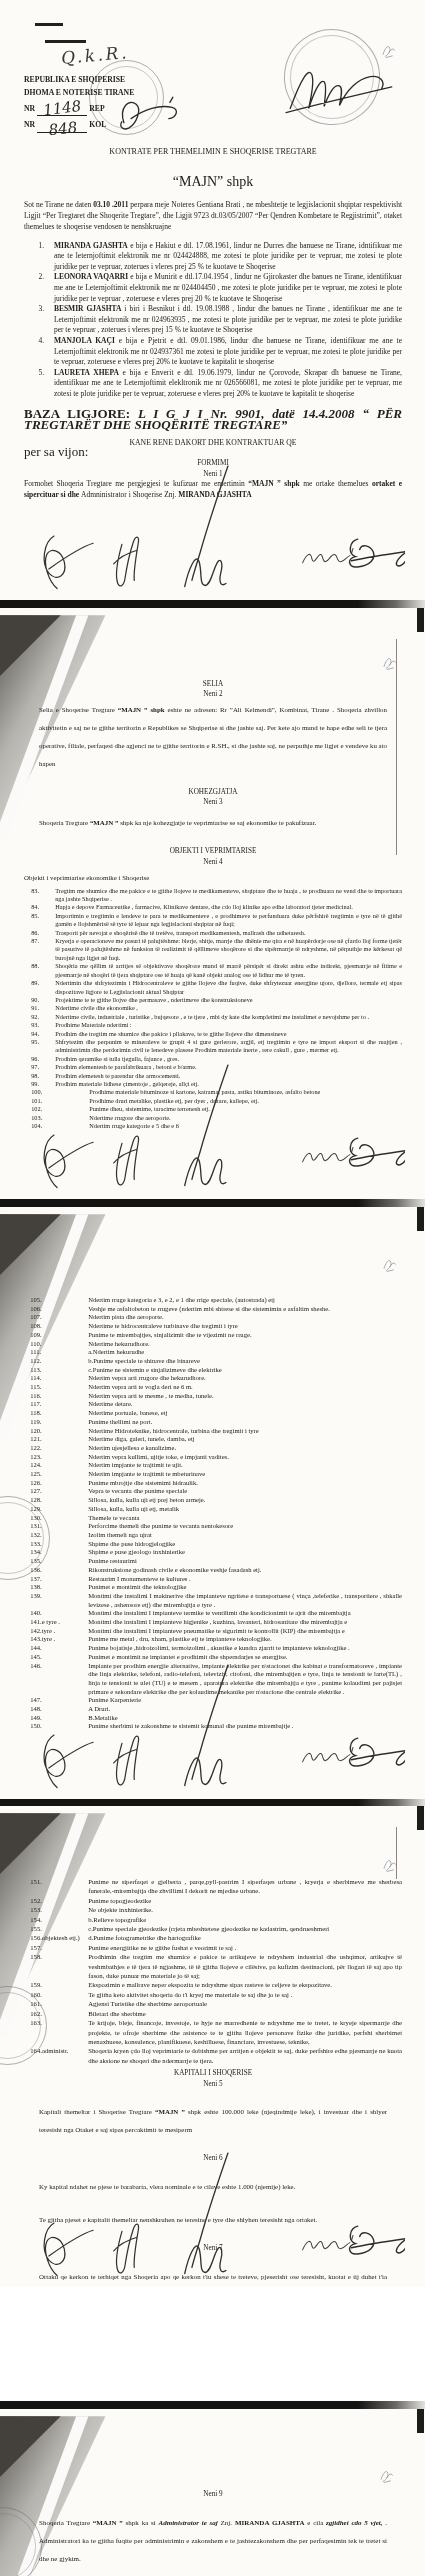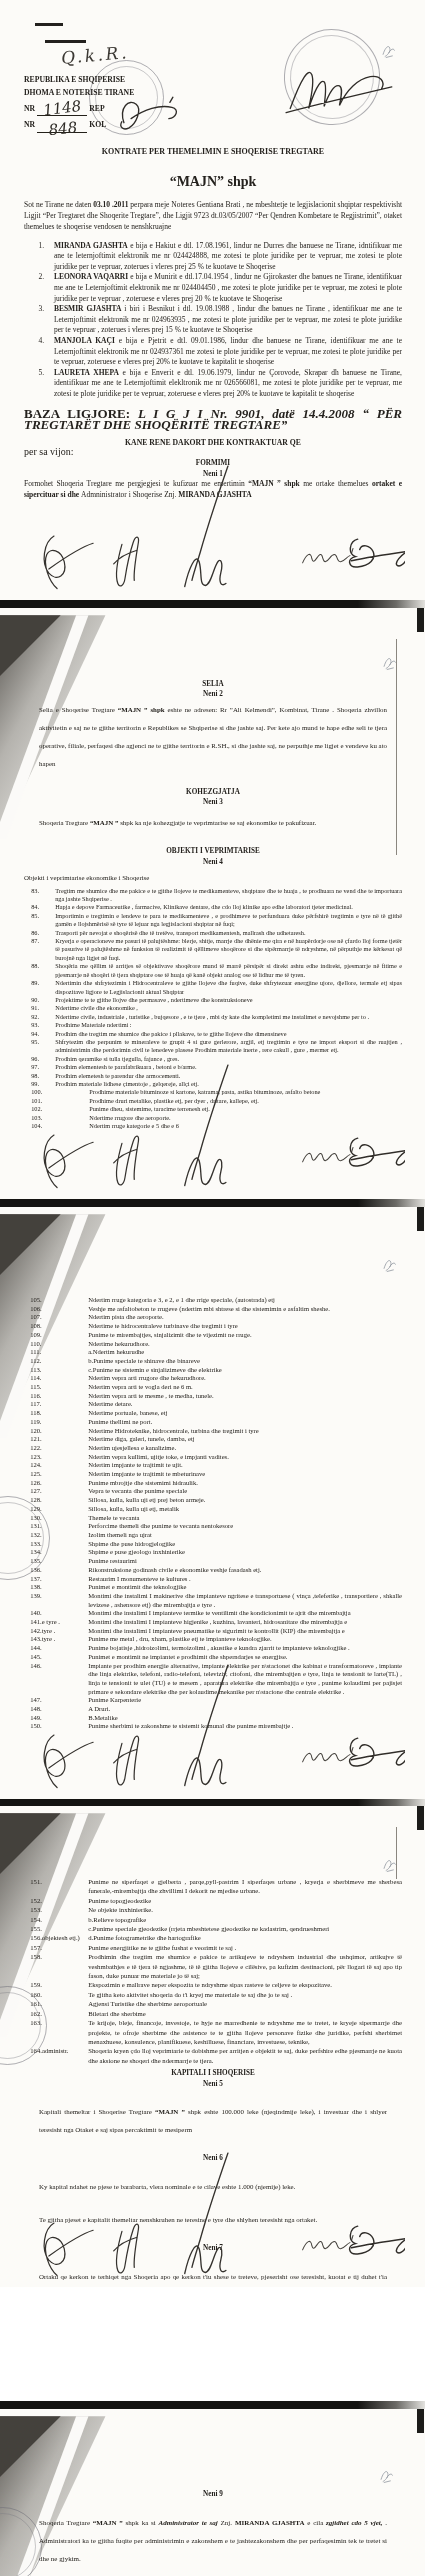--- a/index.html
+++ b/index.html
@@ -7,21 +7,21 @@
     width:426px;height:3614px;position:relative;overflow:hidden;
     background:#ffffff;
     font-family:"Liberation Serif","DejaVu Serif",serif;
     color:#24211d;
     -webkit-font-smoothing:antialiased;
   }
   .page{position:absolute;left:0;width:426px;background:#fcfbf8;overflow:hidden;}
   .band{position:absolute;left:0;width:426px;background:linear-gradient(90deg,#141412 0%,#141412 84%,#6b6a66 93%,#e8e7e3 100%);}
   .btick{position:absolute;width:7.2px;height:24px;background:#1c1c1a;}
   .content{position:relative;padding:0 24px;}
-  .h{font-weight:bold;text-align:center;font-size:7.2px;line-height:8.8px;margin:0;}
+  .h{font-weight:normal;text-align:center;font-size:7.2px;line-height:8.8px;margin:0;}
   .para{font-size:6.9px;line-height:18px;text-align:justify;margin:15px;}
   .p1para{font-size:7.5px;line-height:10.8px;text-align:justify;margin:0;}
   .b{font-weight:bold;} .i{font-style:italic;}
   .lead{font-size:6.9px;line-height:9.8px;margin:0;}
   
   .hdr{font-weight:bold;font-size:7.7px;line-height:13.4px;}
   .nru{display:inline-block;width:50px;border-bottom:1px solid #232019;text-align:center;margin:0 2.1px;}
   .nrval{display:inline-block;font-style:italic;font-size:15px;font-family:"DejaVu Serif",serif;transform:rotate(-7deg) translateY(2.1px);font-weight:400;color:#2e2b26;}
   .kol .nrval{transform:rotate(-6deg) translateY(6.7px);}
   .script{font-style:italic;font-family:"DejaVu Serif",serif;color:#3b3833;white-space:nowrap;}
@@ -130,21 +130,21 @@
           <span class="ptxt"><b class="pname">MANJOLA KAÇI</b><span> e bija e Pjetrit e dtl. 09.01.1986, lindur dhe banuese ne Tirane, identifikuar me ane te Leternjoftimit elektronik me nr 024937361 me zotesi te plote juridike per te vepruar, me zotesi te plote juridike per te vepruar, zoteruese e vleres prej 20% te kuotave te kapitalit te shoqerise</span></span>
         </div>
         <div class="pitem">
           <span class="num">5.</span>
           <span class="ptxt"><b class="pname">LAURETA XHEPA</b><span> e bija e Enverit e dtl. 19.06.1979, lindur ne Çorovode, Skrapar dh banuese ne Tirane, identifikuar me ane te Leternjoftimit elekltronik me nr 026566081, me zotesi te plote juridike per te vepruar, me zotesi te plote juridike per te vepruar, zoteruese e vleres prej 20% te kuotave te kapitalit te shoqerise</span></span>
         </div>
       </div>
 
     <p class="p1para" style="margin-top:9.3px;font-size:13px"><span class="b">BAZA LIGJORE:</span><span class="b i">   L I G J I Nr. 9901, datë 14.4.2008 “ PËR TREGTARËT DHE SHOQËRITË TREGTARE”</span></p>
     <div class="h" style="margin-top:8.2px;font-size:7.7px">KANE  RENE  DAKORT DHE KONTRAKTUAR QE</div>
-    <div class="lead" style="font-size:10px">per sa vijon:</div>
+    <div class="lead" style="font-size:13px">per sa vijon:</div>
     <div class="h" style="margin-top:2.1px">FORMIMI</div>
     <div class="h" style="margin-top:2.1px">Neni 1</div>
     <p class="p1para"><span>Formohet  Shoqeria  Tregtare  me  pergjegjesi  te  kufizuar  me  emertimin  </span><span class="b">“MAJN ” shpk</span><span>   me ortake themelues  </span><span class="b">ortaket e sipercituar si dhe </span><span>Admninistrator i Shoqerise Znj.   </span><span class="b">MIRANDA GJASHTA</span></p>
   </div>
 
   <svg class="sigrow" viewBox="0 0 750 270" width="386" height="139">
     <use href="#g-sig1" x="30" y="130"></use>
       <use href="#g-sig2" x="160" y="122"></use>
       <use href="#g-sig3" x="290" y="0"></use>
       <use href="#g-sig4" x="545" y="148"></use>

